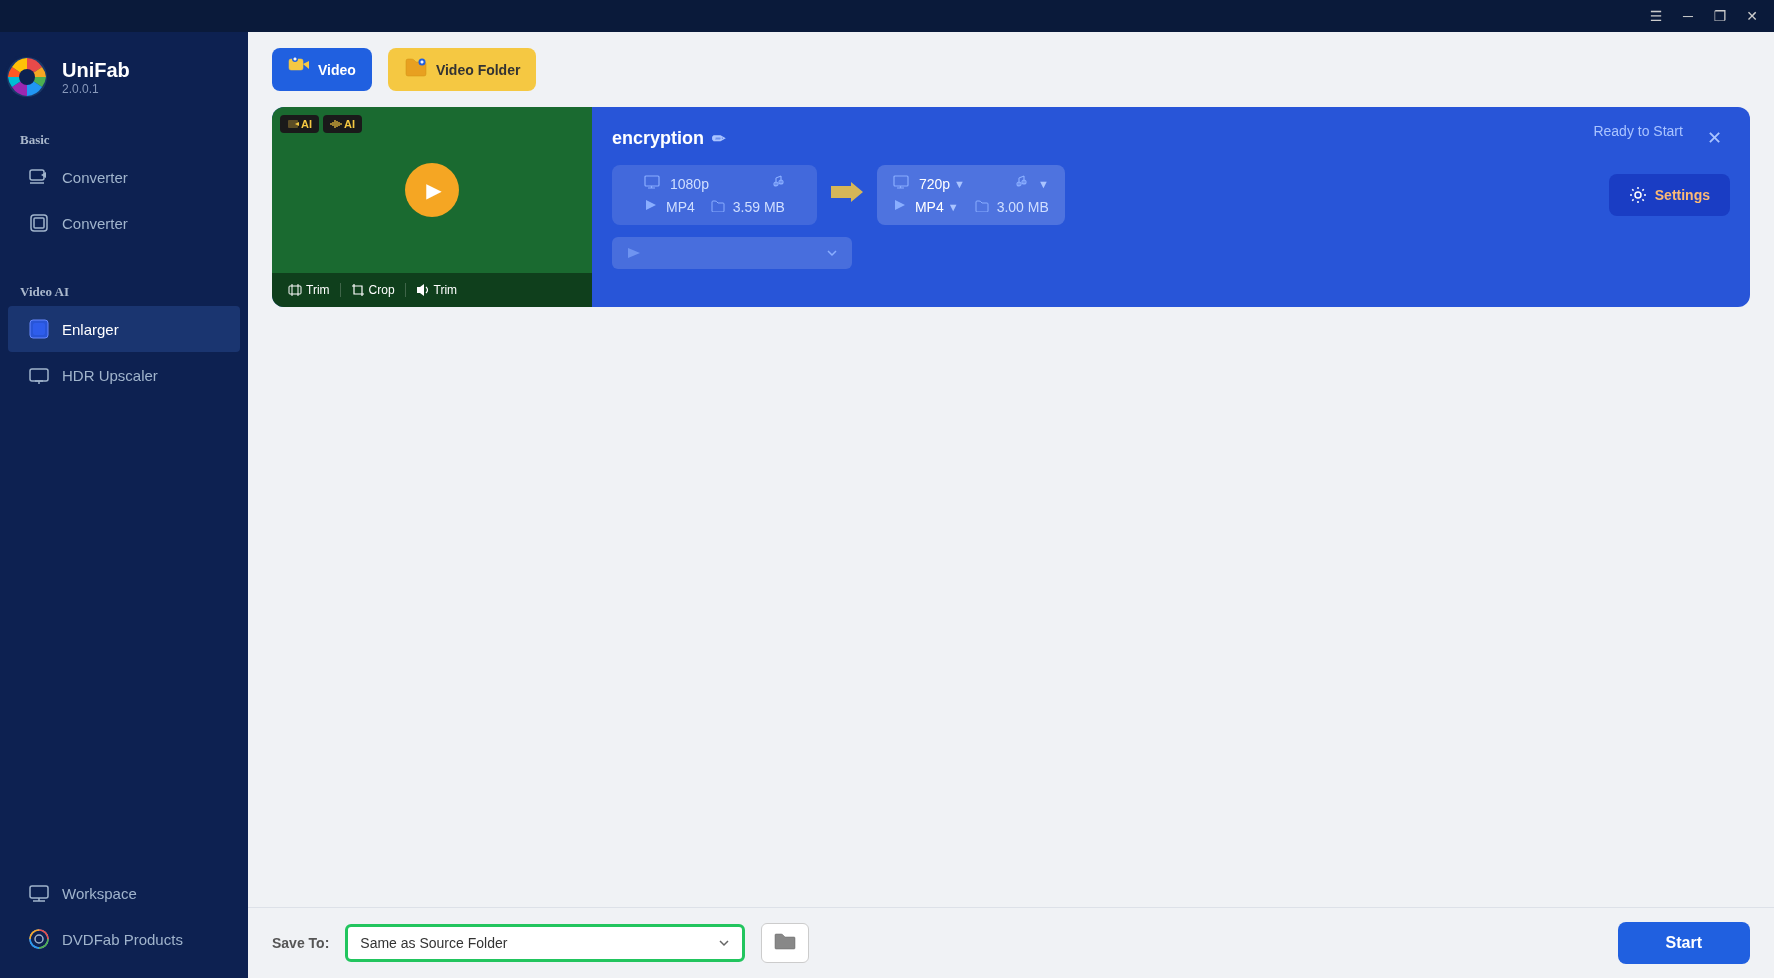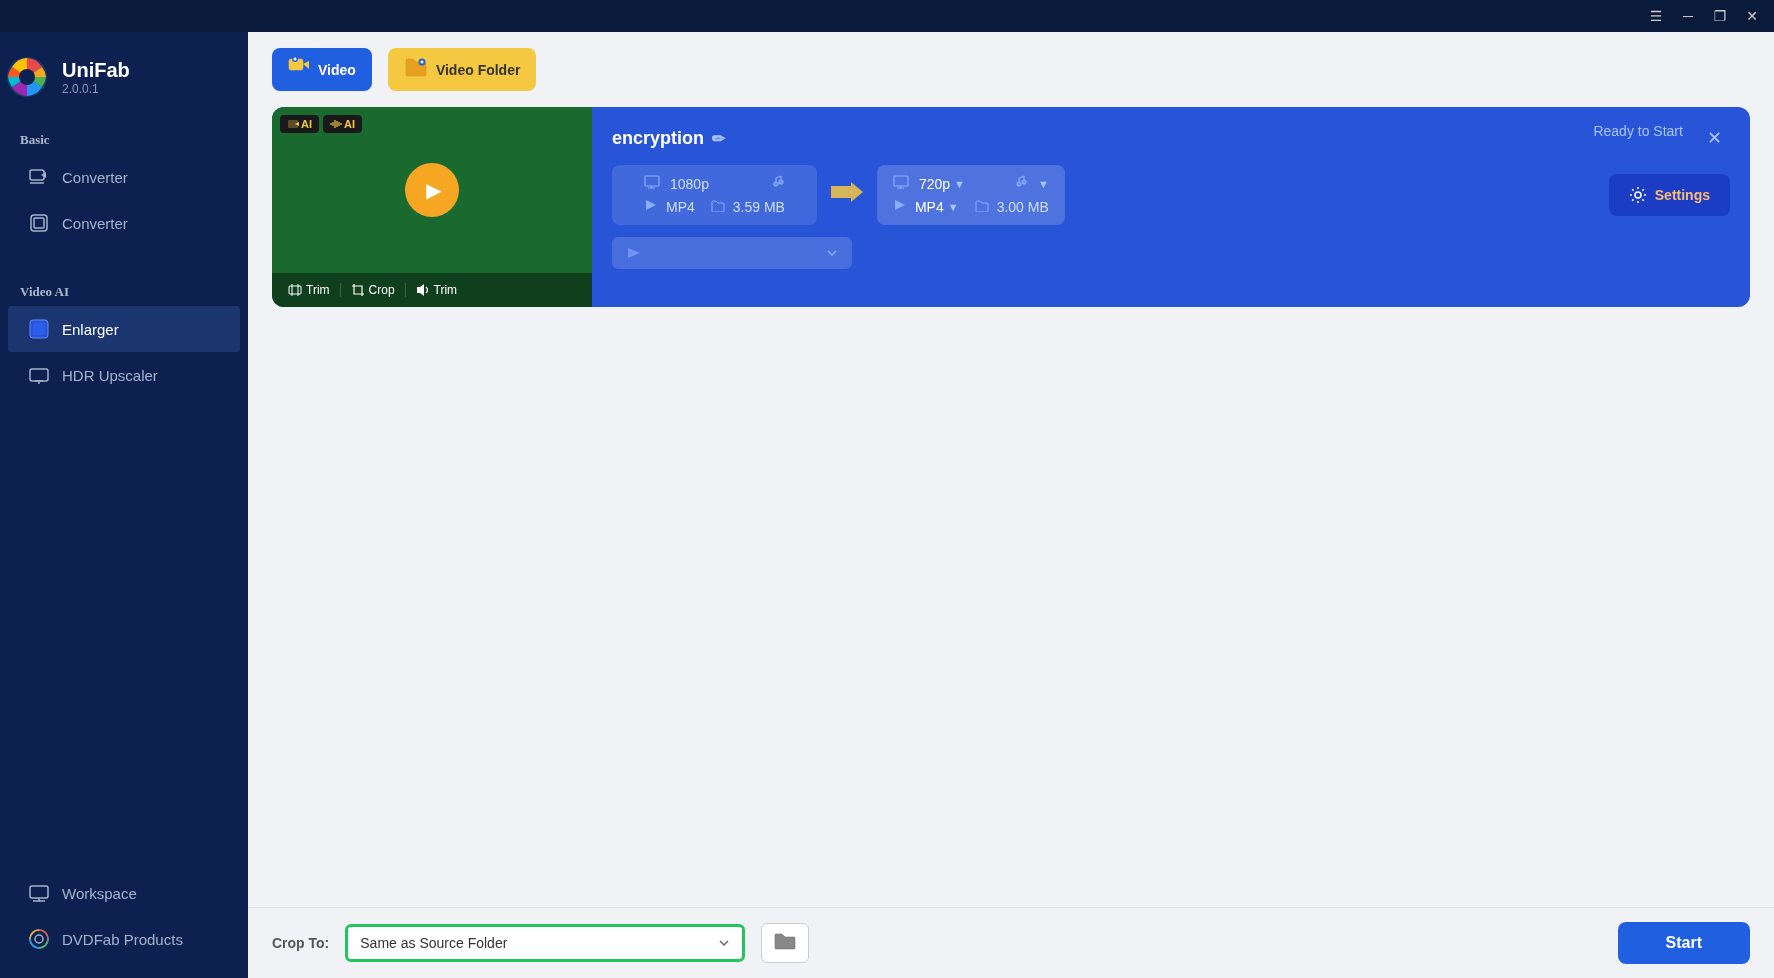--- a/index.html
+++ b/index.html
@@ -747,21 +747,21 @@
               </svg>
             </div>
           </div>
 
         </div>
       </div>
 
     </div>
 
     <div class="bottom-bar">
-      <span class="save-to-label">Crop To:</span>
+      <span class="save-to-label">Save To:</span>
       <div class="save-to-input">
         <span>Same as Source Folder</span>
         <svg width="12" height="12" viewBox="0 0 12 12" fill="none">
           <path d="M2,4 L6,8 L10,4" stroke="#666" stroke-width="1.5" fill="none"></path>
         </svg>
       </div>
       <button class="browse-btn">
         <svg width="22" height="18" viewBox="0 0 22 18" fill="none">
           <path d="M1,3 L1,16 Q1,17 2,17 L20,17 Q21,17 21,16 L21,6 Q21,5 20,5 L11,5 L9,3 Q8.5,2 7,2 L2,2 Q1,2 1,3 Z" fill="#888" stroke="#666" stroke-width="0.5"></path>
         </svg>

